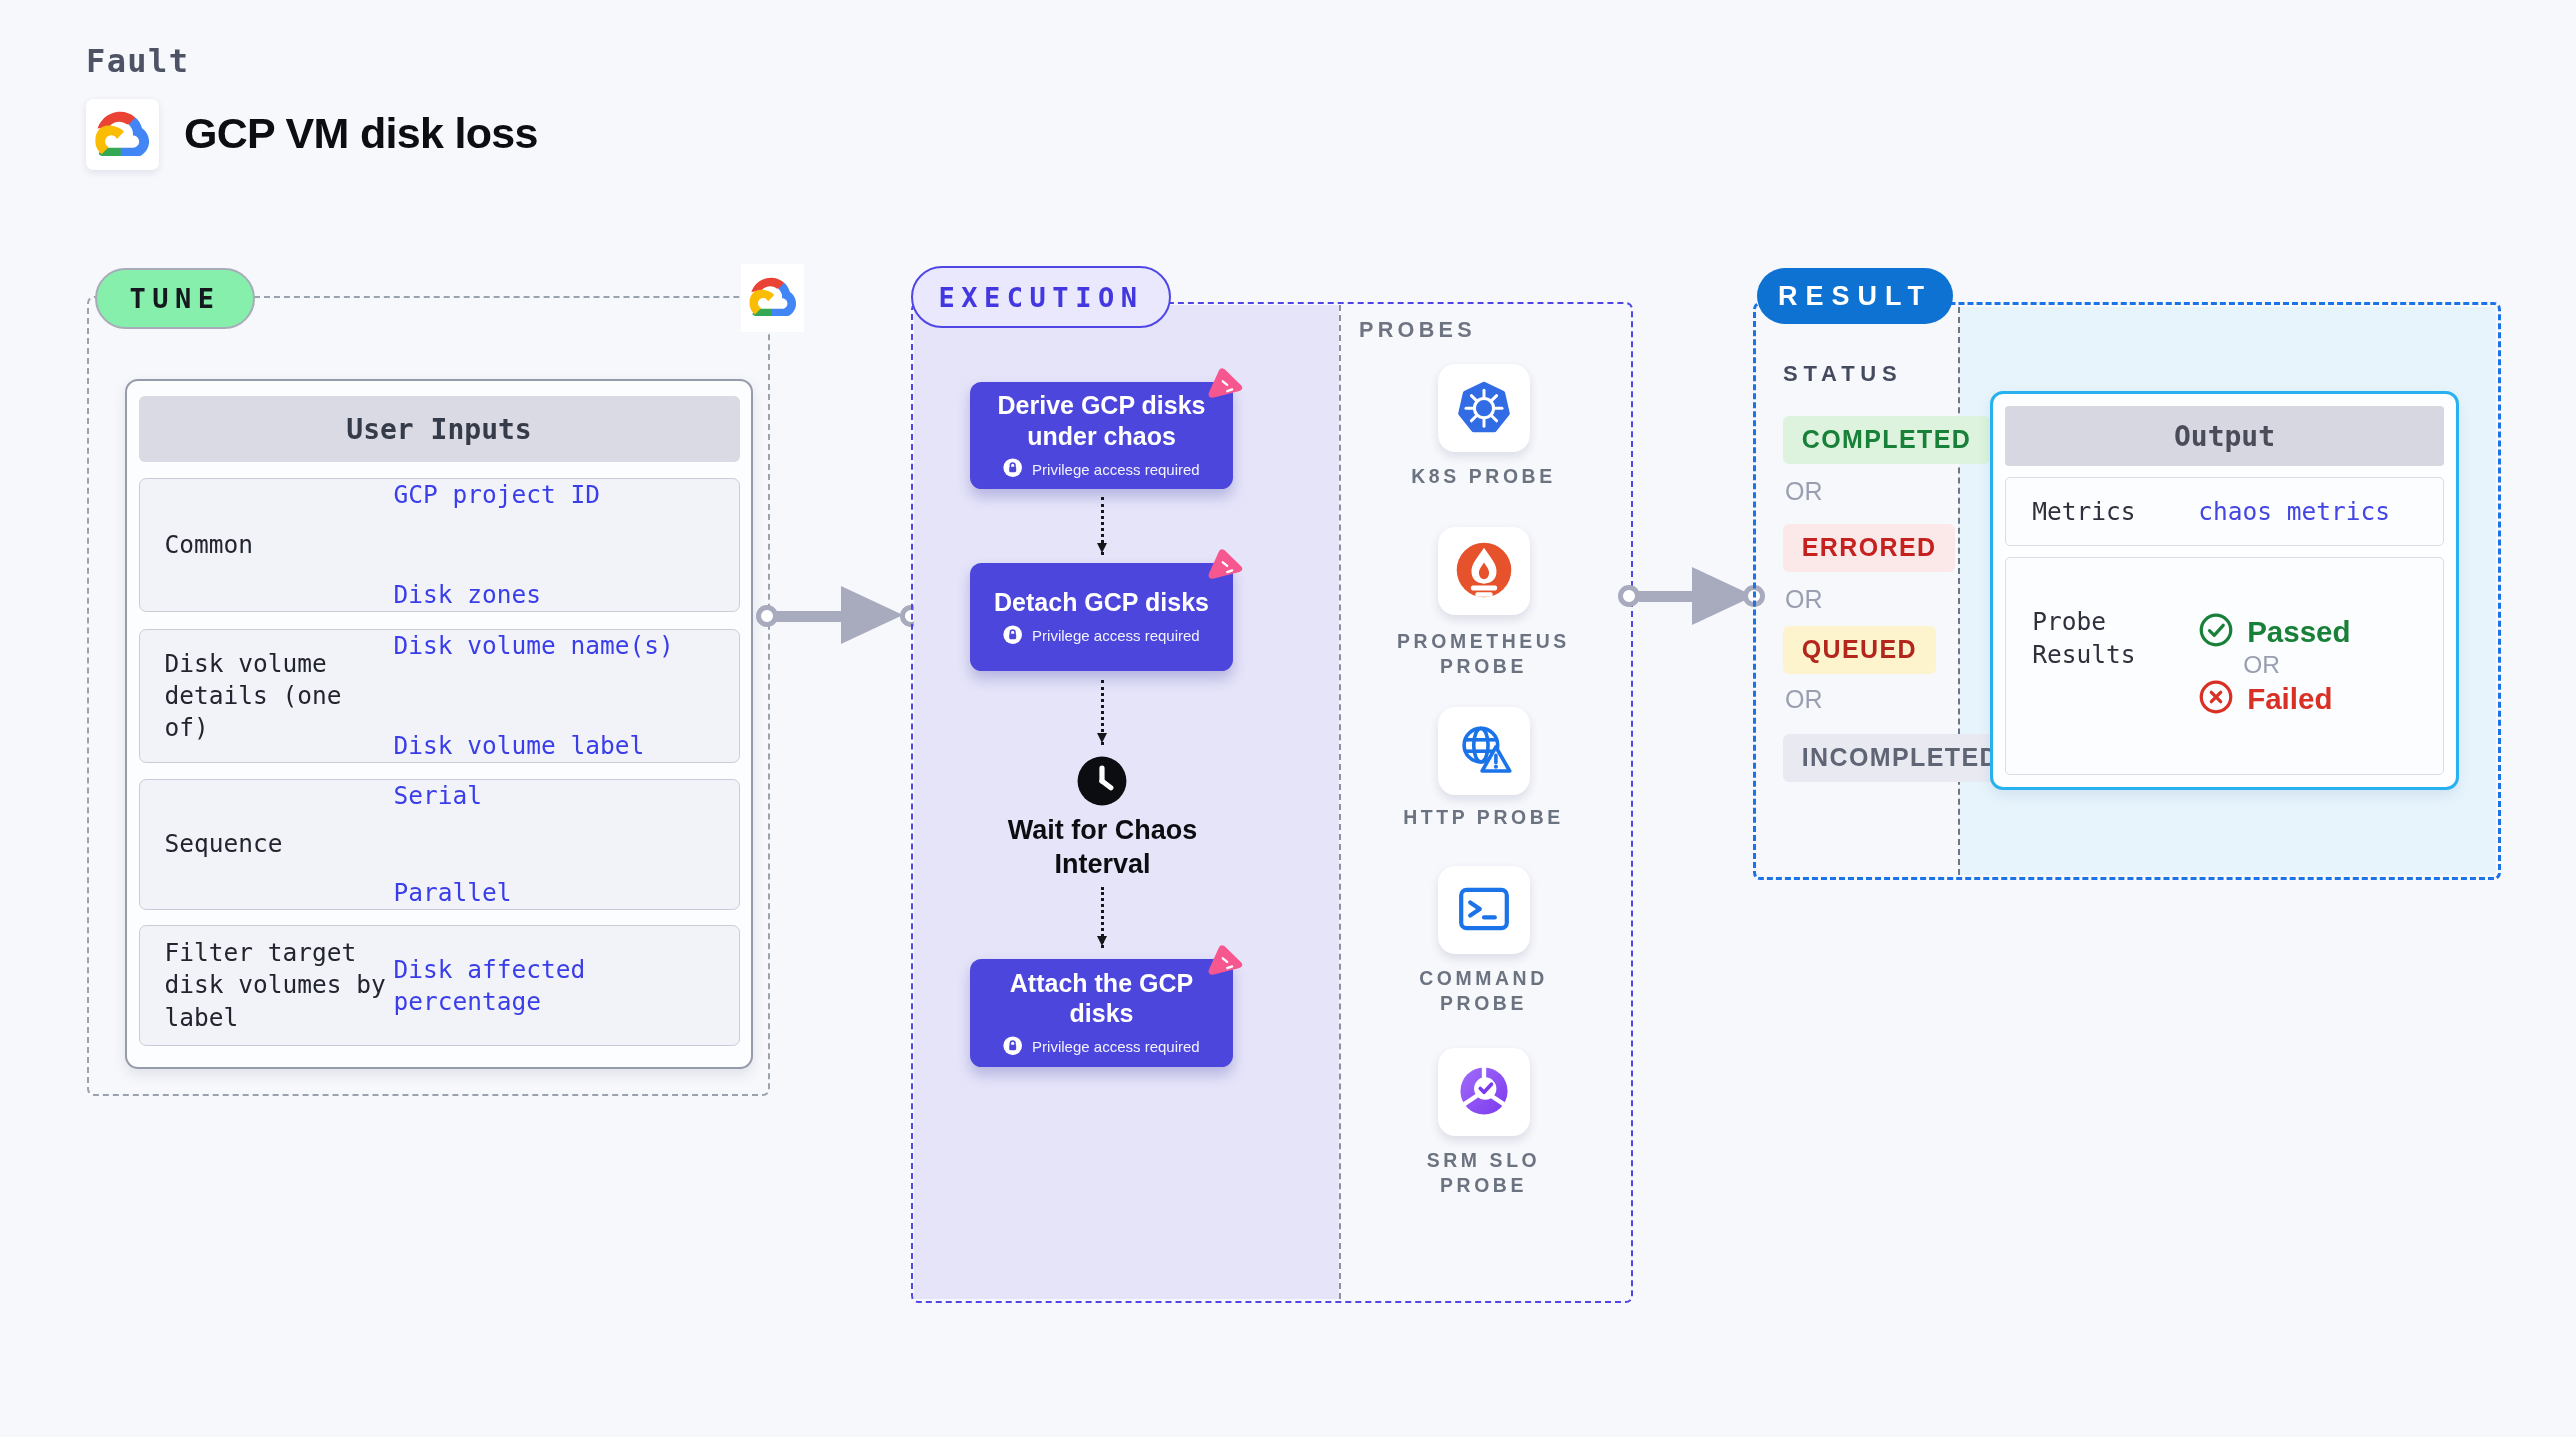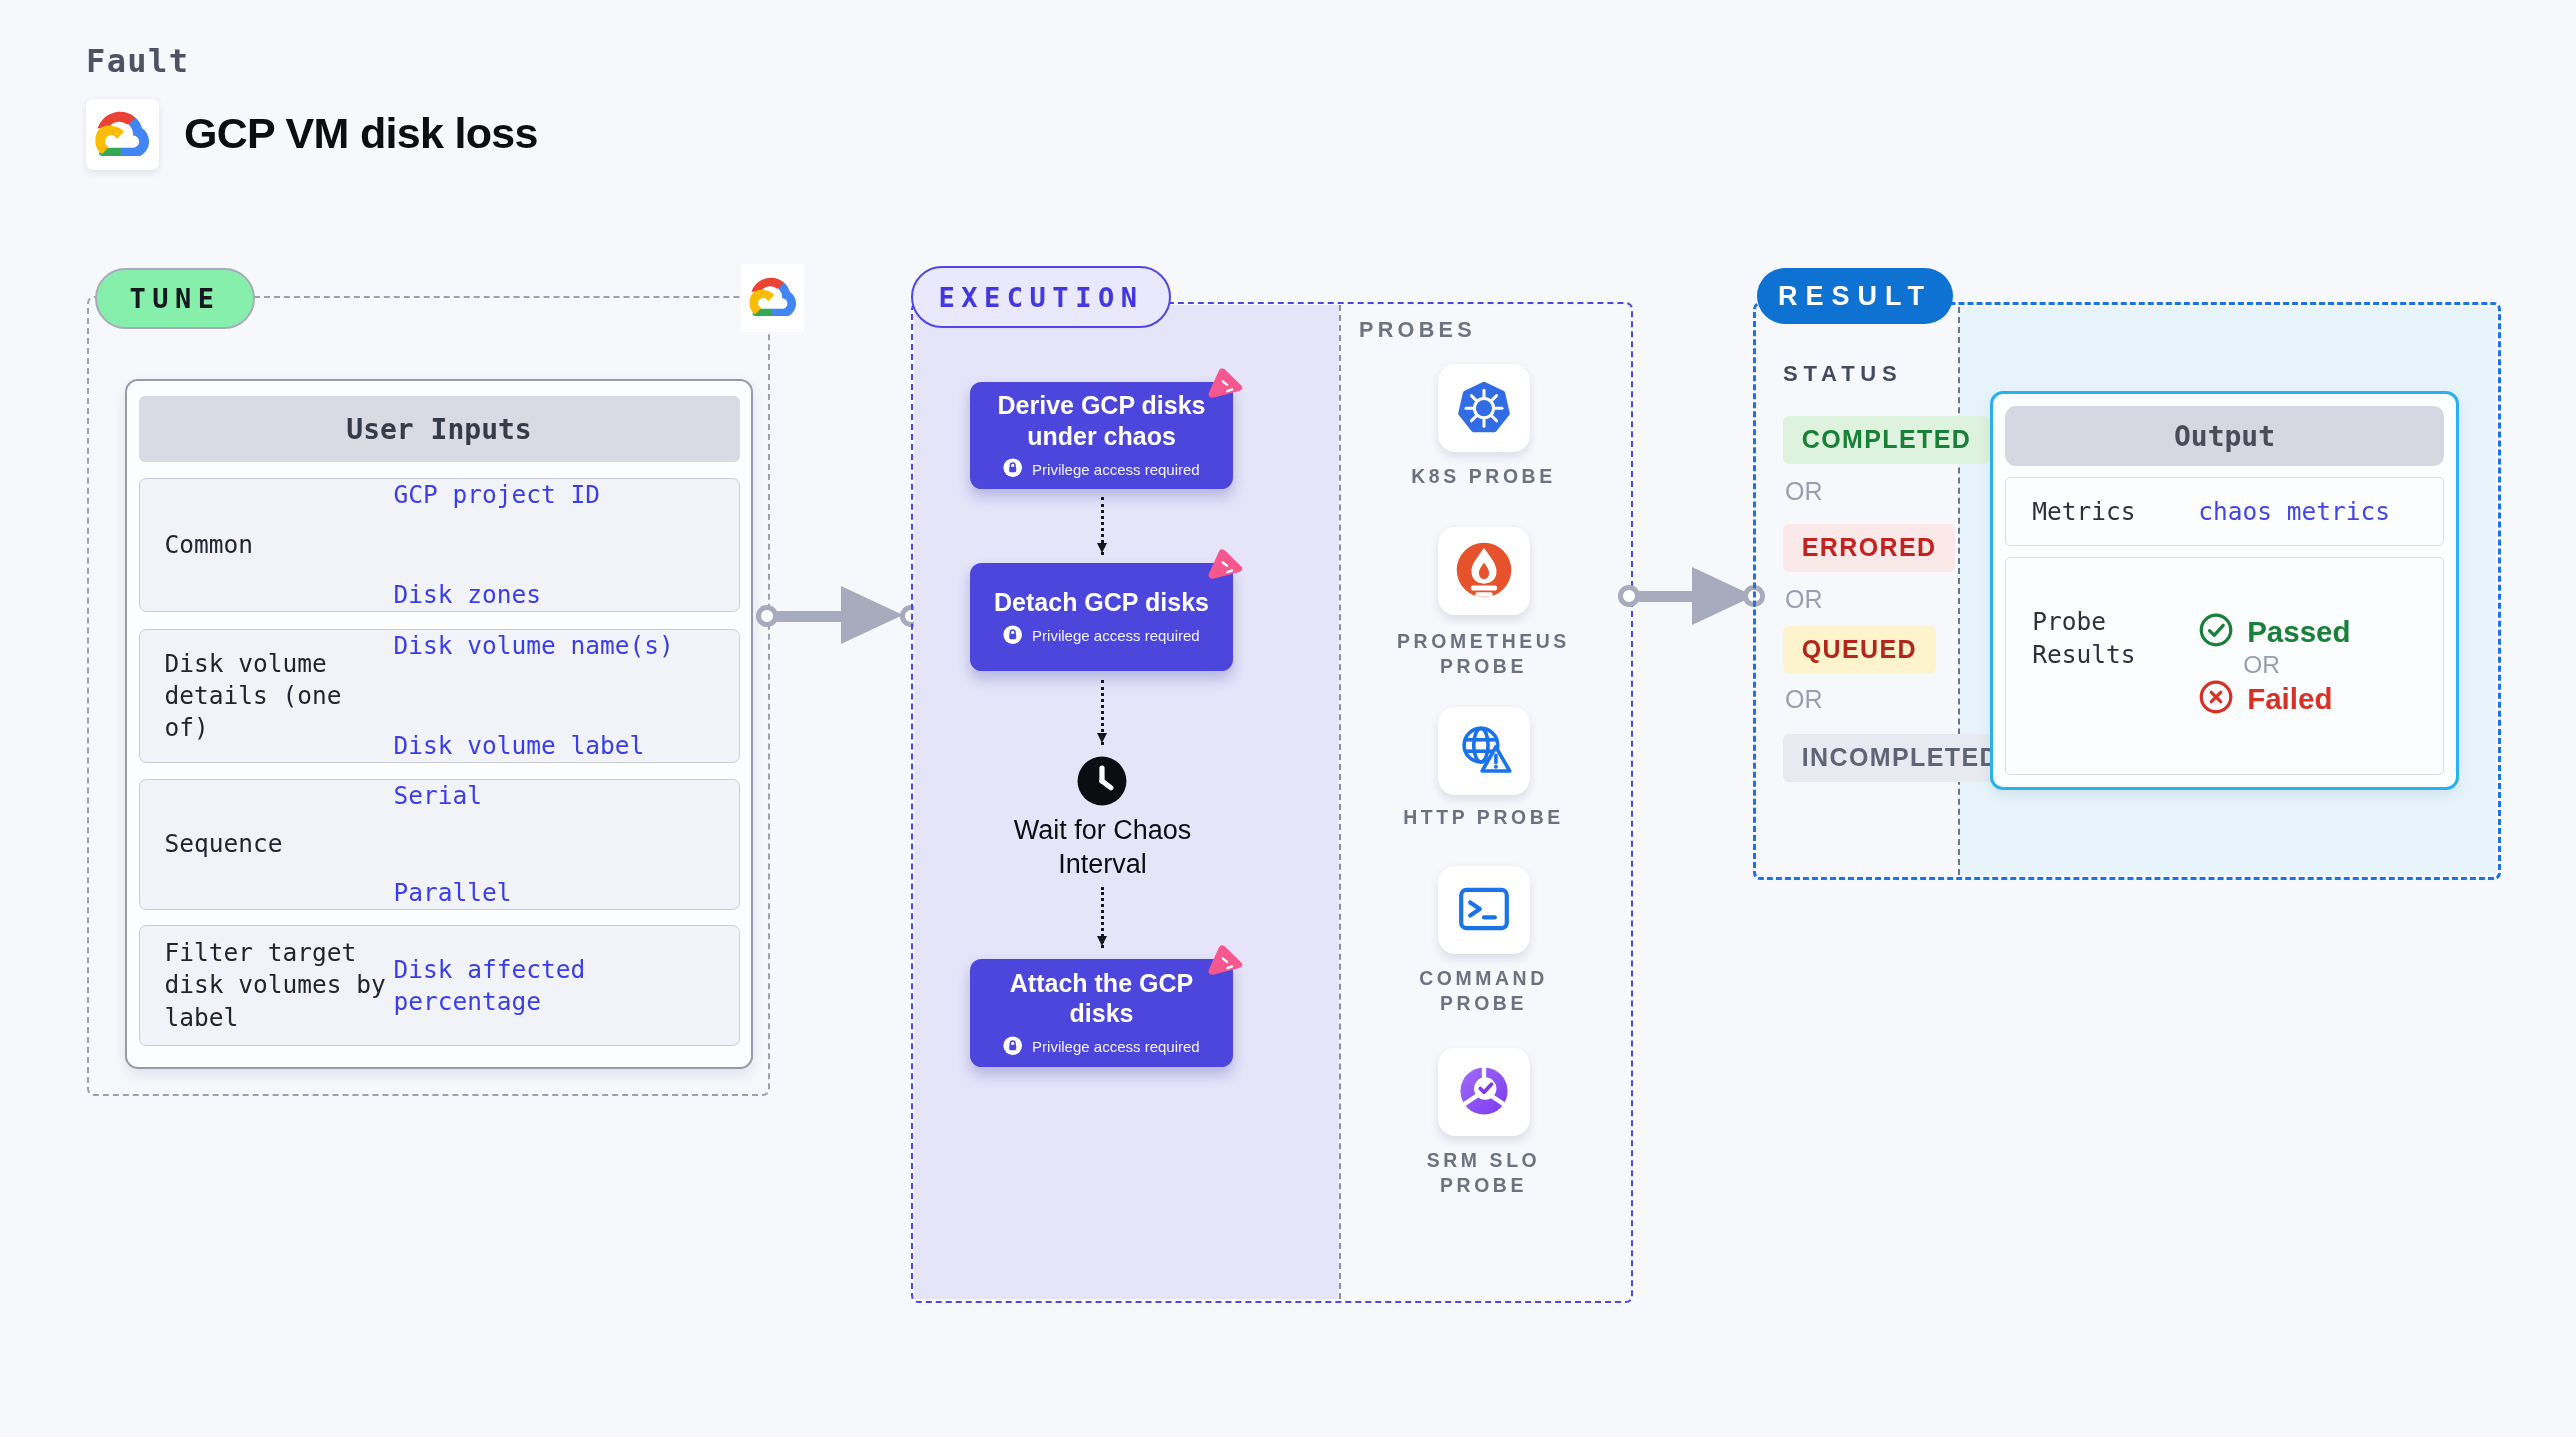--- a/index.html
+++ b/index.html
@@ -48,21 +48,21 @@
   .step{width:263px;background:#4c46dd;border-radius:11.5px;box-shadow:0 7.2px 13px rgba(60,60,160,.28);
         display:flex;flex-direction:column;align-items:center;justify-content:center;gap:7px;}
   .step-title{font-family:"Liberation Sans",sans-serif;font-weight:bold;color:#ffffff;font-size:25px;
               line-height:1.22;text-align:center;width:238px;}
   .step-note{display:flex;align-items:center;gap:9.4px;}
   .step-note-text{font-family:"Liberation Sans",sans-serif;font-size:15px;color:#f2f2ff;font-weight:500;}
   .chaos-pin{position:absolute;top:-16px;right:-11.5px;width:39px;height:39px;transform:rotate(6deg);}
   .varrow{width:0;border-left:3.6px dotted #15161a;}
   .varrow::after{content:'';position:absolute;left:-7.2px;bottom:-2.9px;border:5.8px solid transparent;
                  border-top:10px solid #15161a;}
-  .wait-text{font-family:"Liberation Sans",sans-serif;font-weight:normal;font-size:27px;color:#0c0d10;
+  .wait-text{font-family:"Liberation Sans",sans-serif;font-weight:bold;font-size:27px;color:#0c0d10;
              text-align:center;line-height:1.25;}
 
   
   .probe-card{width:92px;height:88px;background:#ffffff;border-radius:17.3px;
               box-shadow:0 4.3px 10px rgba(30,40,80,.12);display:flex;align-items:center;justify-content:center;}
   .probe-label{width:187px;text-align:center;font-size:19.4px;font-weight:bold;color:#6b7280;
                letter-spacing:3.6px;line-height:1.3;font-family:"Liberation Sans",sans-serif;}
 
   
   .ring{width:21.6px;height:21.6px;border:5px solid #a7abbd;background:#ffffff;border-radius:50%;box-sizing:border-box;}
@@ -75,21 +75,21 @@
   .result-blue{position:absolute;left:203px;top:2.2px;right:2.2px;bottom:2.2px;background:#e7f4fc;border-radius:0 4.3px 4.3px 0;}
   .result-sep{position:absolute;left:202px;top:2.2px;bottom:2.2px;width:0;border-left:2.2px dashed #6e7583;}
   .status-title{left:1783px;top:361px;font-size:22px;font-weight:bold;color:#454b5e;letter-spacing:5.8px;
                 font-family:"Liberation Sans",sans-serif;}
   .status-badge{font-family:"Liberation Sans",sans-serif;font-weight:bold;font-size:25px;letter-spacing:1.4px;
                 border-radius:6px;padding:9.4px 18.7px;display:inline-block;}
   .or-txt{font-family:"Liberation Sans",sans-serif;font-size:25px;color:#999fb0;}
   .output-box{left:1990px;top:391px;width:469px;height:399px;background:#fdfeff;border:3.6px solid #27b1ef;
               border-radius:13px;box-sizing:border-box;padding:12.2px;display:flex;flex-direction:column;gap:10.8px;
               box-shadow:0 5.8px 13px rgba(30,90,140,.10);}
-  .output-head{height:60px;background:#d7d7e1;border-radius:11px;display:flex;align-items:center;
+  .output-head{height:60px;background:#d7d7e1;border-radius:4px;display:flex;align-items:center;
                justify-content:center;font-size:28px;font-weight:bold;color:#4b4c59;}
   .out-row{border:1.4px solid #d9dde8;background:#fcfdff;border-radius:5px;box-sizing:border-box;}
   .metrics-row{height:69px;display:flex;align-items:center;padding-left:26px;}
   .metrics-label{width:166px;font-size:24.5px;color:#2e313c;}
   .metrics-value{font-size:24.5px;color:#4345e4;}
   .probe-res-row{flex:1;display:flex;padding:14.4px 0 14.4px 26px;}
   .probe-res-label{width:166px;font-size:24.5px;color:#2e313c;line-height:1.35;margin-top:33px;}
   .res-states{display:flex;flex-direction:column;justify-content:center;padding:10px 0 11.5px 0;}
   .res-line{display:flex;align-items:center;gap:13px;}
   .res-line-text{font-family:"Liberation Sans",sans-serif;font-weight:bold;font-size:29.5px;}

